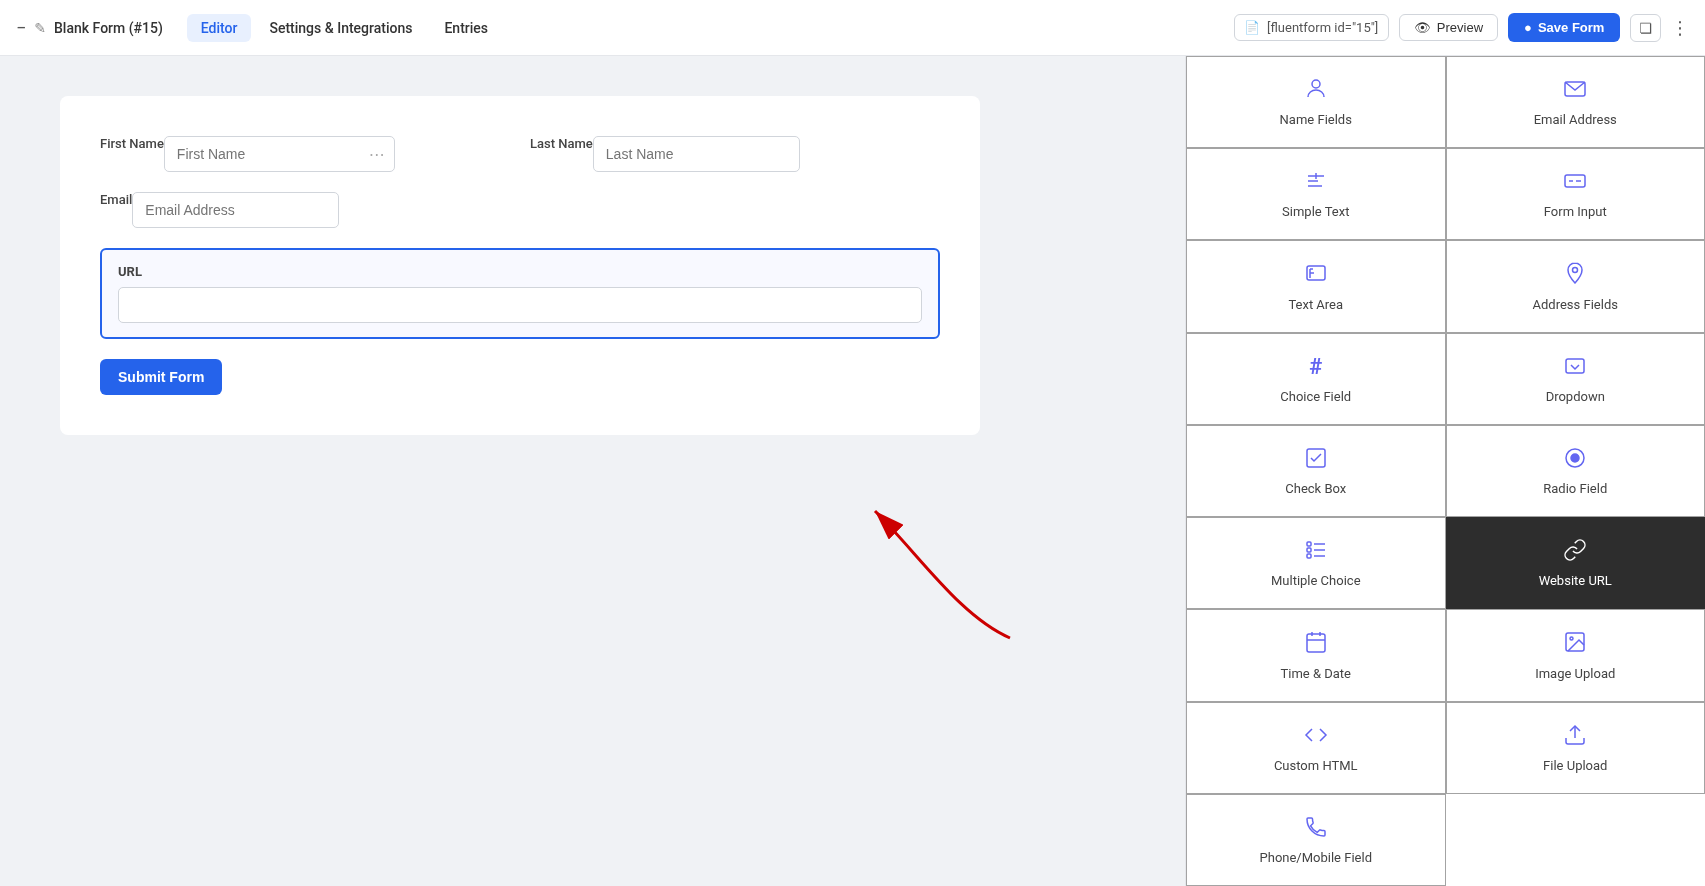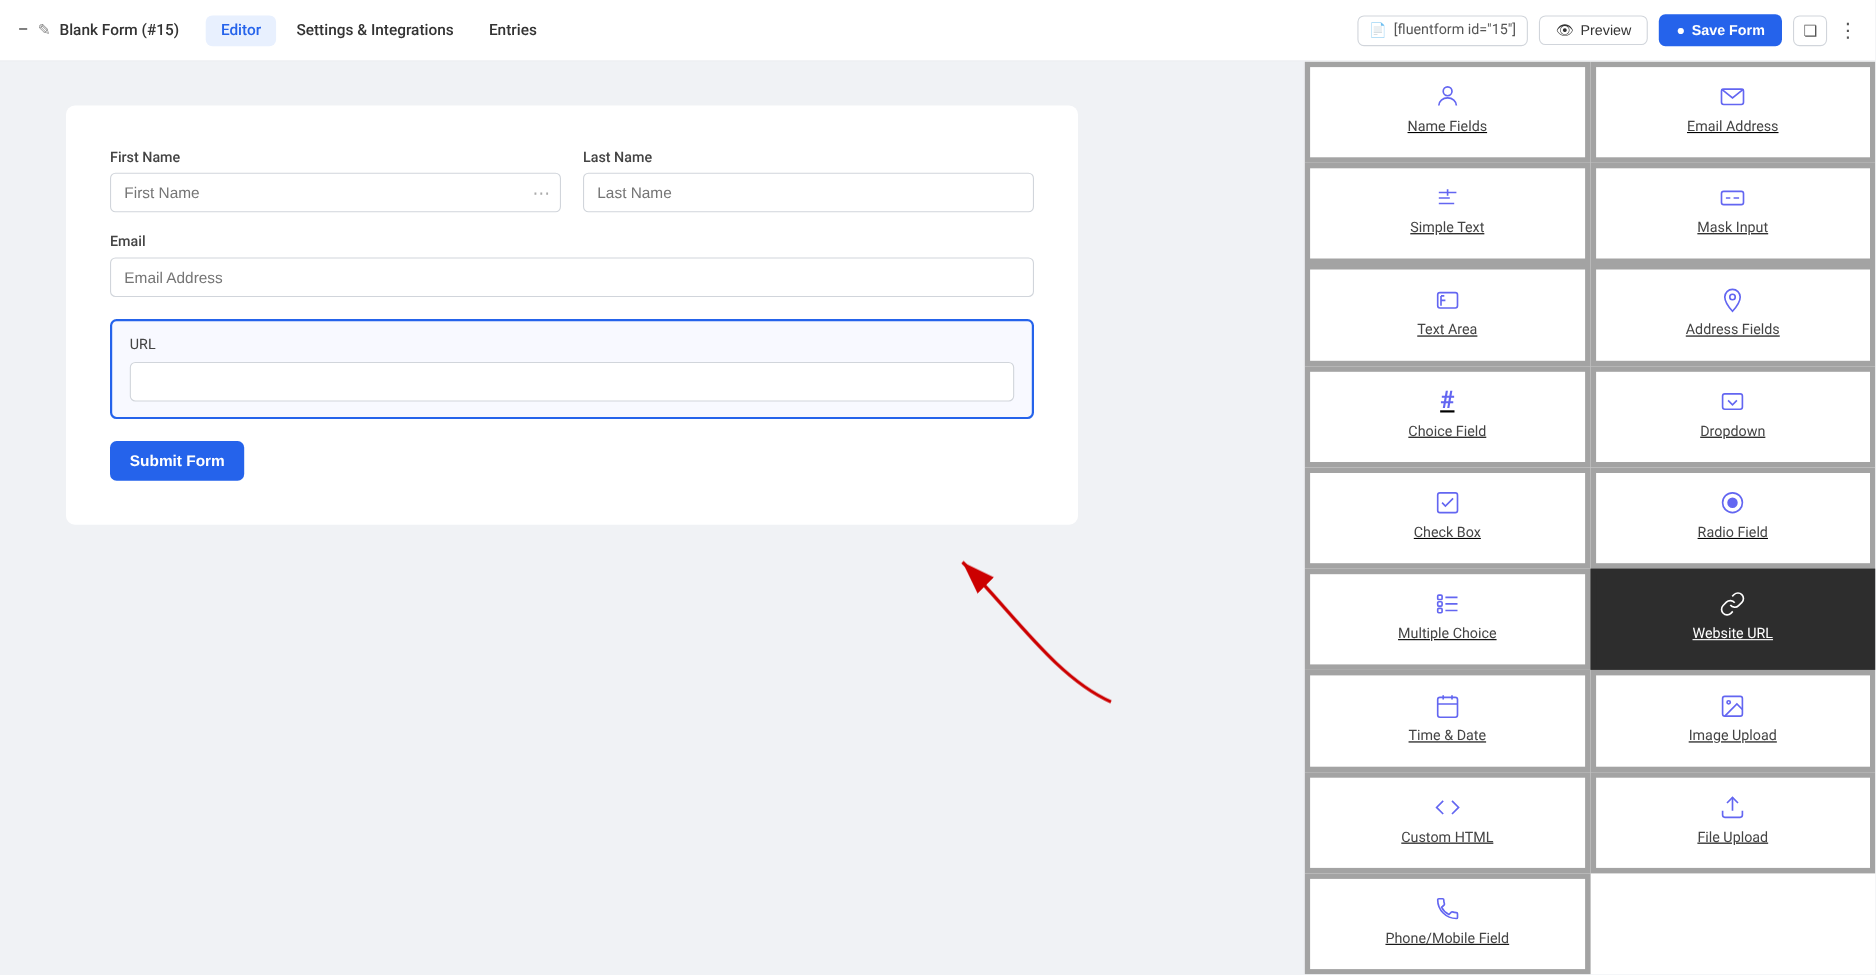--- a/index.html
+++ b/index.html
@@ -37,57 +37,57 @@
     .more-btn { font-size: 18px; color: #555; cursor: pointer; }
 
     
     .main-layout { display: flex; height: calc(886px - 56px); }
 
     
     .editor-area { flex: 1; background: #f0f2f5; padding: 40px 60px; overflow-y: auto; }
     .form-container { background: #fff; border-radius: 8px; padding: 40px; max-width: 920px; }
 
     .form-row { display: flex; gap: 20px; margin-bottom: 20px; }
-    .form-field { display: flex; flex-direction: column; flex: 1; }
+    .form-field { display: flex; flex-direction: row; flex: 1; }
     .form-field label { font-size: 13px; color: #444; margin-bottom: 6px; font-weight: 500; }
     .form-input {
       border: 1px solid #d1d5db; border-radius: 5px; padding: 9px 12px;
       font-size: 14px; color: #aaa; outline: none; position: relative;
     }
     .input-with-icon { position: relative; }
     .input-with-icon input { width: 100%; padding-right: 36px; }
     .input-icon {
       position: absolute; right: 10px; top: 50%; transform: translateY(-50%);
       color: #aaa; font-size: 16px;
     }
 
     
     .url-field-container {
       border: 2px solid #2563eb; border-radius: 6px; padding: 14px 16px;
       background: #f8f9ff; margin-bottom: 20px;
     }
-    .url-field-container label { font-size: 13px; color: #444; margin-bottom: 8px; display: block; font-weight: 400; }
+    .url-field-container label { font-size: 13px; color: #444; margin-bottom: 8px; display: block; font-weight: 700; }
     .url-input { width: 100%; border: 1px solid #d1d5db; border-radius: 5px; padding: 9px 12px; font-size: 14px; background: #fff; outline: none; }
 
     
     .submit-btn {
       background: #2563eb; color: #fff; border: none; border-radius: 6px;
       padding: 10px 18px; font-size: 14px; font-weight: 600; cursor: pointer;
     }
 
     
     .right-sidebar {
       width: 520px; background: #fff; border-left: 1px solid #e5e7eb;
       overflow-y: auto; display: grid; grid-template-columns: 1fr 1fr;
     }
 
     .field-item {
-      display: flex; flex-direction: column; align-items: center; justify-content: flex-end;
-      padding: 20px 10px; border: 5px solid #a3a3a3; cursor: pointer;
-      min-height: 90px; gap: 8px; text-decoration: underline;
+      display: flex; flex-direction: column; align-items: center; justify-content: space-between;
+      padding: 20px 10px; border: 1px solid #a3a3a3; cursor: pointer;
+      min-height: 90px; gap: 8px;
     }
     .field-item.active { background: #2d2d2d; color: #fff; border-color: #2d2d2d; }
     .field-item.active .field-label { color: #fff; }
 
     .field-icon { font-size: 22px; color: #6366f1; display: flex; align-items: center; justify-content: center; }
     .field-item.active .field-icon { color: #fff; }
     .field-label { font-size: 13px; color: #444; text-align: center; }
 
     
     .arrow-overlay {
@@ -209,21 +209,21 @@
     </div>
 
     <div class="field-item">
       <span class="field-icon">
         <svg width="24" height="24" viewBox="0 0 24 24" fill="none" stroke="#6366f1" stroke-width="1.5">
           <rect x="2" y="6" width="20" height="12" rx="2"></rect>
             <line x1="6" y1="12" x2="10" y2="12"></line>
             <line x1="13" y1="12" x2="18" y2="12"></line>
         </svg>
       </span>
-      <span class="field-label">Mask Input</span>
+      <span class="field-label">Form Input</span>
     </div>
 
     <div class="field-item">
       <span class="field-icon">
         <svg width="24" height="24" viewBox="0 0 24 24" fill="none" stroke="#6366f1" stroke-width="1.5">
           <line x1="6" y1="8" x2="6" y2="17"></line>
             <line x1="6" y1="8" x2="9" y2="8"></line>
             <line x1="6" y1="12" x2="10" y2="12"></line>
           <rect x="3" y="5" width="18" height="14" rx="2"></rect>
         </svg>

